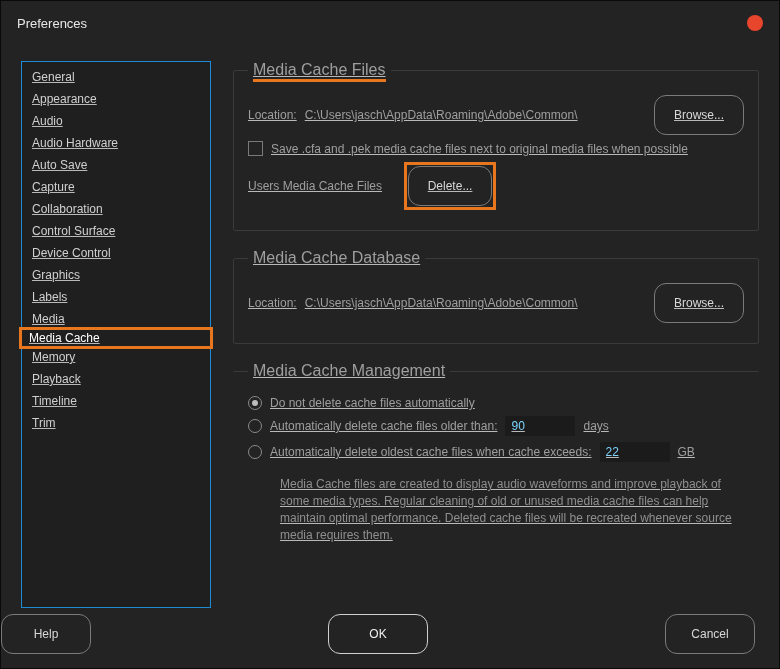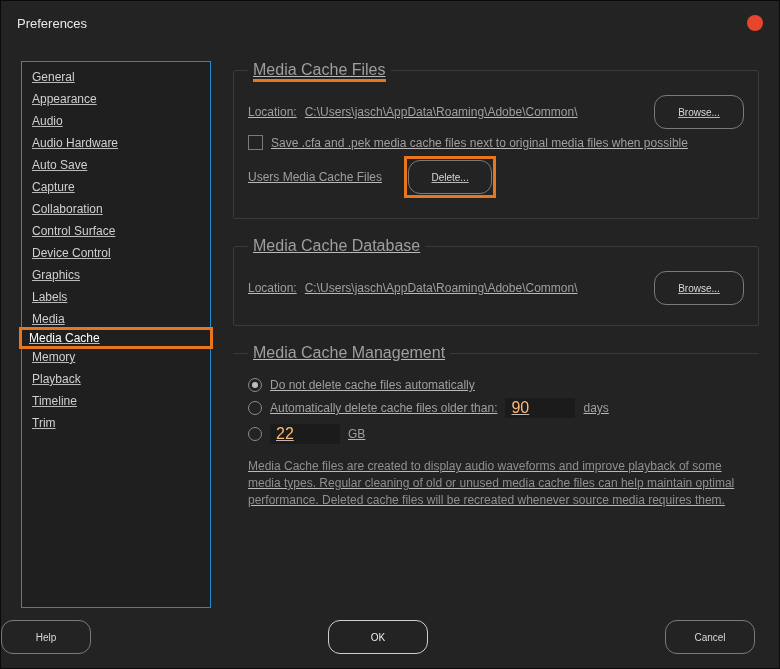--- a/index.html
+++ b/index.html
@@ -78,26 +78,26 @@
     padding-bottom:1px;
   }
   .row{
     display:flex;align-items:center;gap:8px;
     margin:6px 0;
     color:#9f9f9f;
   }
   .row .lbl{min-width:auto;}
   .path{color:#9f9f9f;}
   .pillbtn{
-    height:34px;min-width:90px;
+    height:40px;min-width:90px;
     border:1px solid #7a7a7a;
     border-radius:12px;
     background:transparent;
     color:#d8d8d8;
-    font-size:10px;
+    font-size:12px;
     padding:0 18px;
     cursor:pointer;
     display:inline-flex;align-items:center;justify-content:center;
     box-sizing:border-box;
   }
   .pillbtn.primary{border:1.5px solid #cfcfcf;color:#eeeeee;}
   .right{margin-left:auto;}
   .checkbox{
     width:13px;height:13px;border:1px solid #7a7a7a;
     background:transparent;display:inline-block;flex:0 0 auto;
@@ -110,27 +110,28 @@
   .radio{
     width:12px;height:12px;border:1px solid #8a8a8a;border-radius:50%;
     display:inline-flex;align-items:center;justify-content:center;flex:0 0 auto;
   }
   .radio.checked::after{
     content:"";width:6px;height:6px;border-radius:50%;background:#bdbdbd;
   }
   .numbox{
     width:70px;height:20px;
     background:#1b1b1b;border:none;
-    color:#fdba74;padding:0 6px;
-    font-size:16px;
+    color:#7dd3fc;padding:0 6px;
+    font-size:12px;
     box-sizing:border-box;
   }
   .desc{
     margin-top:14px;line-height:17px;color:#8f8f8f;
     max-width:510px;
+    margin-left:32px;
   }
   .footer{
     position:absolute;left:0;right:0;bottom:14px;
     display:flex;gap:14px;justify-content:space-between;
     padding-right:24px;
   }
 </style>
 </head>
 <body>
 
@@ -203,20 +204,21 @@
           <span>Do not delete cache files automatically</span>
         </div>
         <div class="row">
           <span class="radio"></span>
           <span>Automatically delete cache files older than:</span>
           <input class="numbox" value="90" style="">
           <span>days</span>
         </div>
         <div class="row">
           <span class="radio"></span>
+          <span>Automatically delete oldest cache files when cache exceeds:</span>
           <input class="numbox" value="22" style="">
           <span>GB</span>
         </div>
         <div class="desc">Media Cache files are created to display audio waveforms and improve playback of some media types.  Regular cleaning of old or unused media cache files can help maintain optimal performance. Deleted cache files will be recreated whenever source media requires them.</div>
       </fieldset>
 
     </div>
   </div>
 
   <div class="footer">

